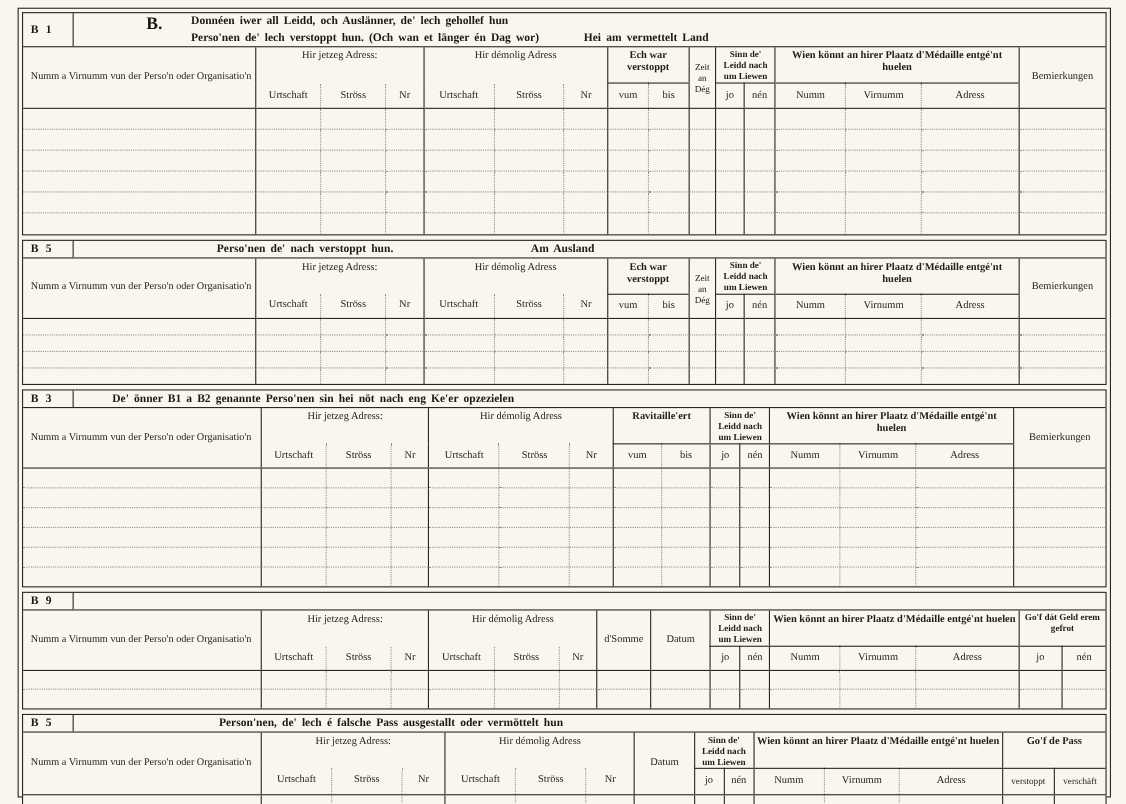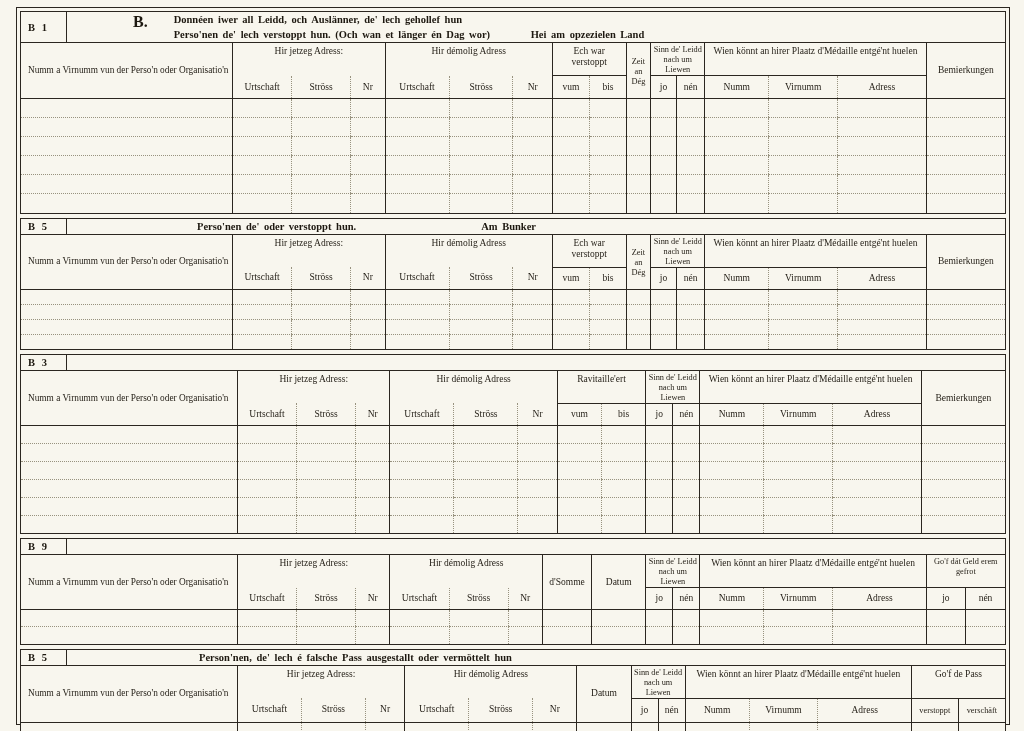--- a/index.html
+++ b/index.html
@@ -21,21 +21,21 @@
   .loc{ margin-left:36px; }
   .ml130{ margin-left:130px; } .ml125{ margin-left:125px; }
   .ml105{ margin-left:105px; } .ml35{ margin-left:35px; } .ml132{ margin-left:132px; }
 
   table{ width:100%; border-collapse:collapse; table-layout:fixed;
          font-size:9.5px; line-height:1.15; color:#221d15; }
   th{ font-weight:normal; text-align:center; padding:1px 2px; overflow:hidden; vertical-align:middle; }
   td{ padding:0 3px; overflow:hidden; }
   .bl{ border-left:1px solid var(--ink); }
   .bd{ border-left:1px dotted var(--dot); }
-  .gline{ border-bottom:1px solid var(--ink); }
+  .gline{ border-bottom:1px solid var(--ink);font-weight:bold; }
   thead th[rowspan]{ border-bottom:1px solid var(--ink); }
   tr.hsub th{ border-bottom:1px solid var(--ink); }
   .grp{ vertical-align:top; padding-top:3px; }
   .name-h{ text-align:left; padding-left:7px; font-size:9.3px; }
   .tiny{ font-size:8.3px; line-height:1.2; padding:2px 1px 0 1px; }
   tr.hmain{ height:27px; } tr.hsub{ height:22px; }
   .s-b1 tr.hmain{ height:30px; } .s-b1 tr.hsub{ height:23px; }
   .s-b5 tr.hsub{ height:24px; }
   tbody td{ border-bottom:1px dotted var(--dot); }
   tbody tr:last-child td{ border-bottom:none; }
@@ -50,21 +50,21 @@
 <div class="sheet">
 
   <div class="section s-b1">
     <div class="bar b1bar">
       <span class="slabel">B 1</span>
       <span class="bigB">B.</span>
       <div class="b1titles">
         <div>Donnéen iwer all Leidd, och Auslänner, de' lech gehollef hun</div>
         <div>
           <span>Perso'nen de' lech verstoppt hun. (Och wan et länger én Dag wor)</span>
-          <span class="loc">Hei am opzezielen Land</span>
+          <span class="loc">Hei am vermettelt Land</span>
         </div>
       </div>
     </div>
     <table>
       <colgroup>
         <col style="width:21.5%">
             <col style="width:6%">
             <col style="width:6%">
             <col style="width:3.5%">
         <col style="width:6.5%">
@@ -216,22 +216,22 @@
           <td class="bd"></td>
           <td class="bl"></td>
         </tr>
           </tbody>
     </table>
   </div>
 
   <div class="section s-b2">
     <div class="bar">
       <span class="slabel">B 5</span>
-      <span class="ml130">Perso'nen de' oder verstoppt hun.</span>
-      <span class="ml125">Am Bunker</span>
+      <span class="ml130">Perso'nen de' nach verstoppt hun.</span>
+      <span class="ml125">Am Ausland</span>
     </div>
     <table>
       <colgroup>
         <col style="width:21.5%">
             <col style="width:6%">
             <col style="width:6%">
             <col style="width:3.5%">
         <col style="width:6.5%">
             <col style="width:6.5%">
             <col style="width:4%">
@@ -345,20 +345,21 @@
           <td class="bd"></td>
           <td class="bl"></td>
         </tr>
           </tbody>
     </table>
   </div>
 
   <div class="section s-b3">
     <div class="bar">
       <span class="slabel">B 3</span>
+      <span class="ml35">De' önner B1 a B2 genannte Perso'nen sin hei nöt nach eng Ke'er opzezielen</span>
     </div>
     <table>
       <colgroup>
         <col style="width:22%">
             <col style="width:6%">
             <col style="width:6%">
             <col style="width:3.5%">
         <col style="width:6.5%">
             <col style="width:6.5%">
             <col style="width:4%">

